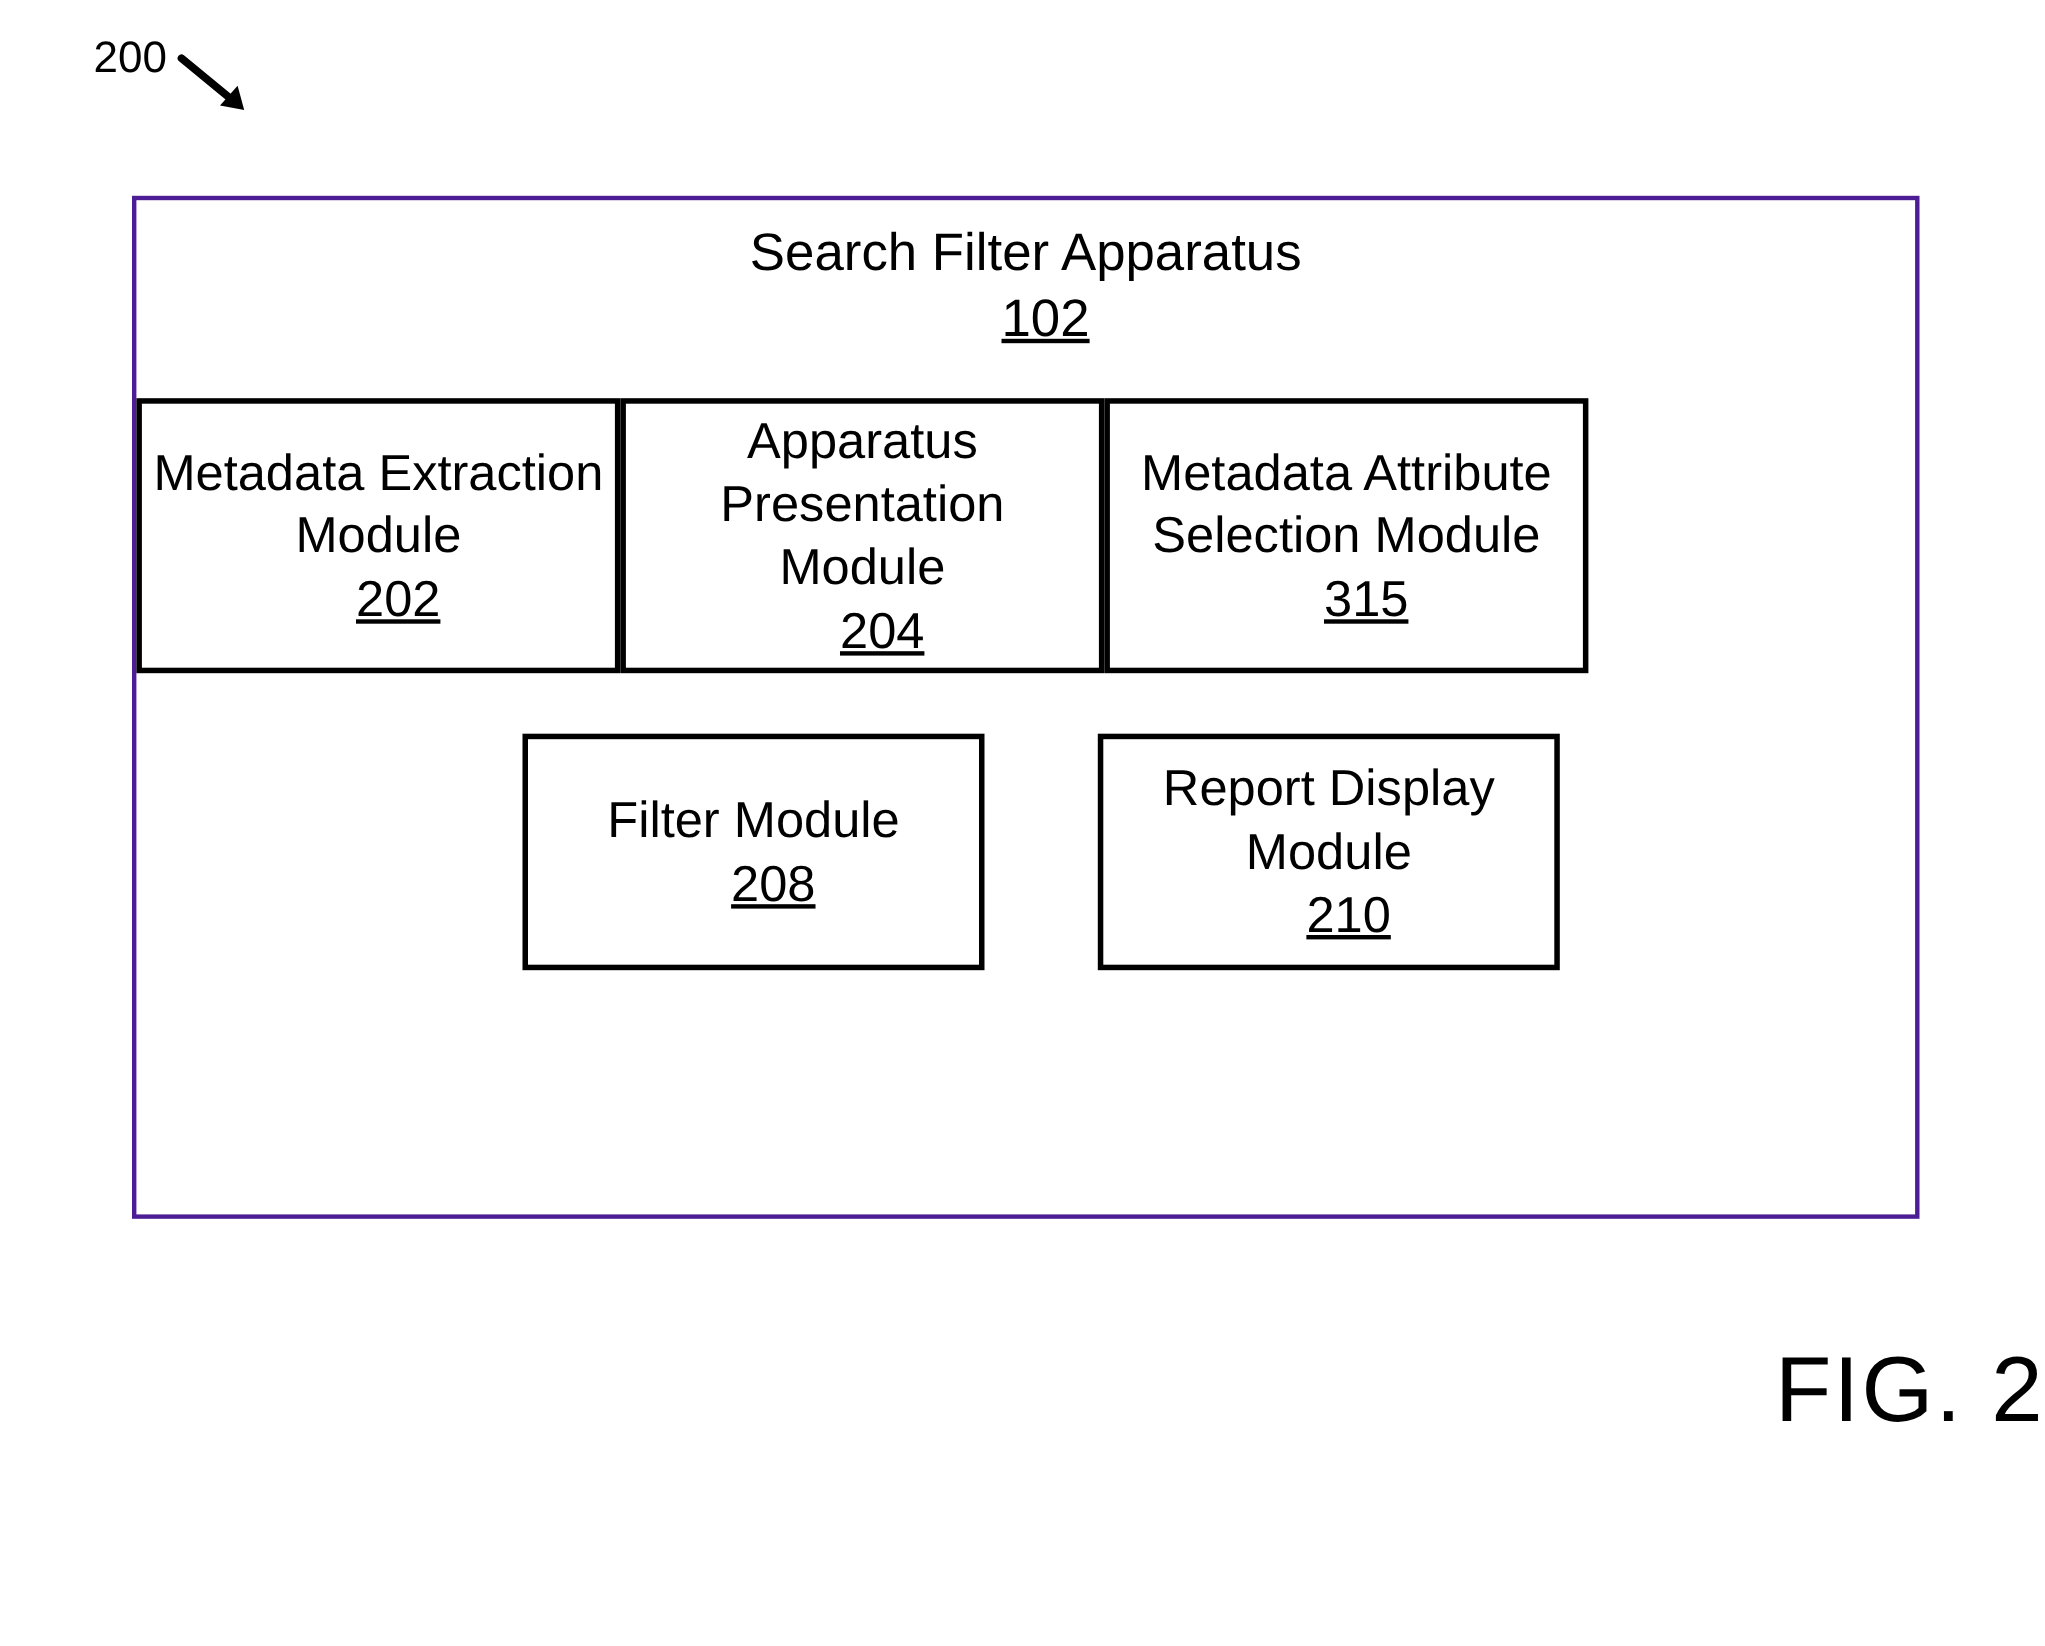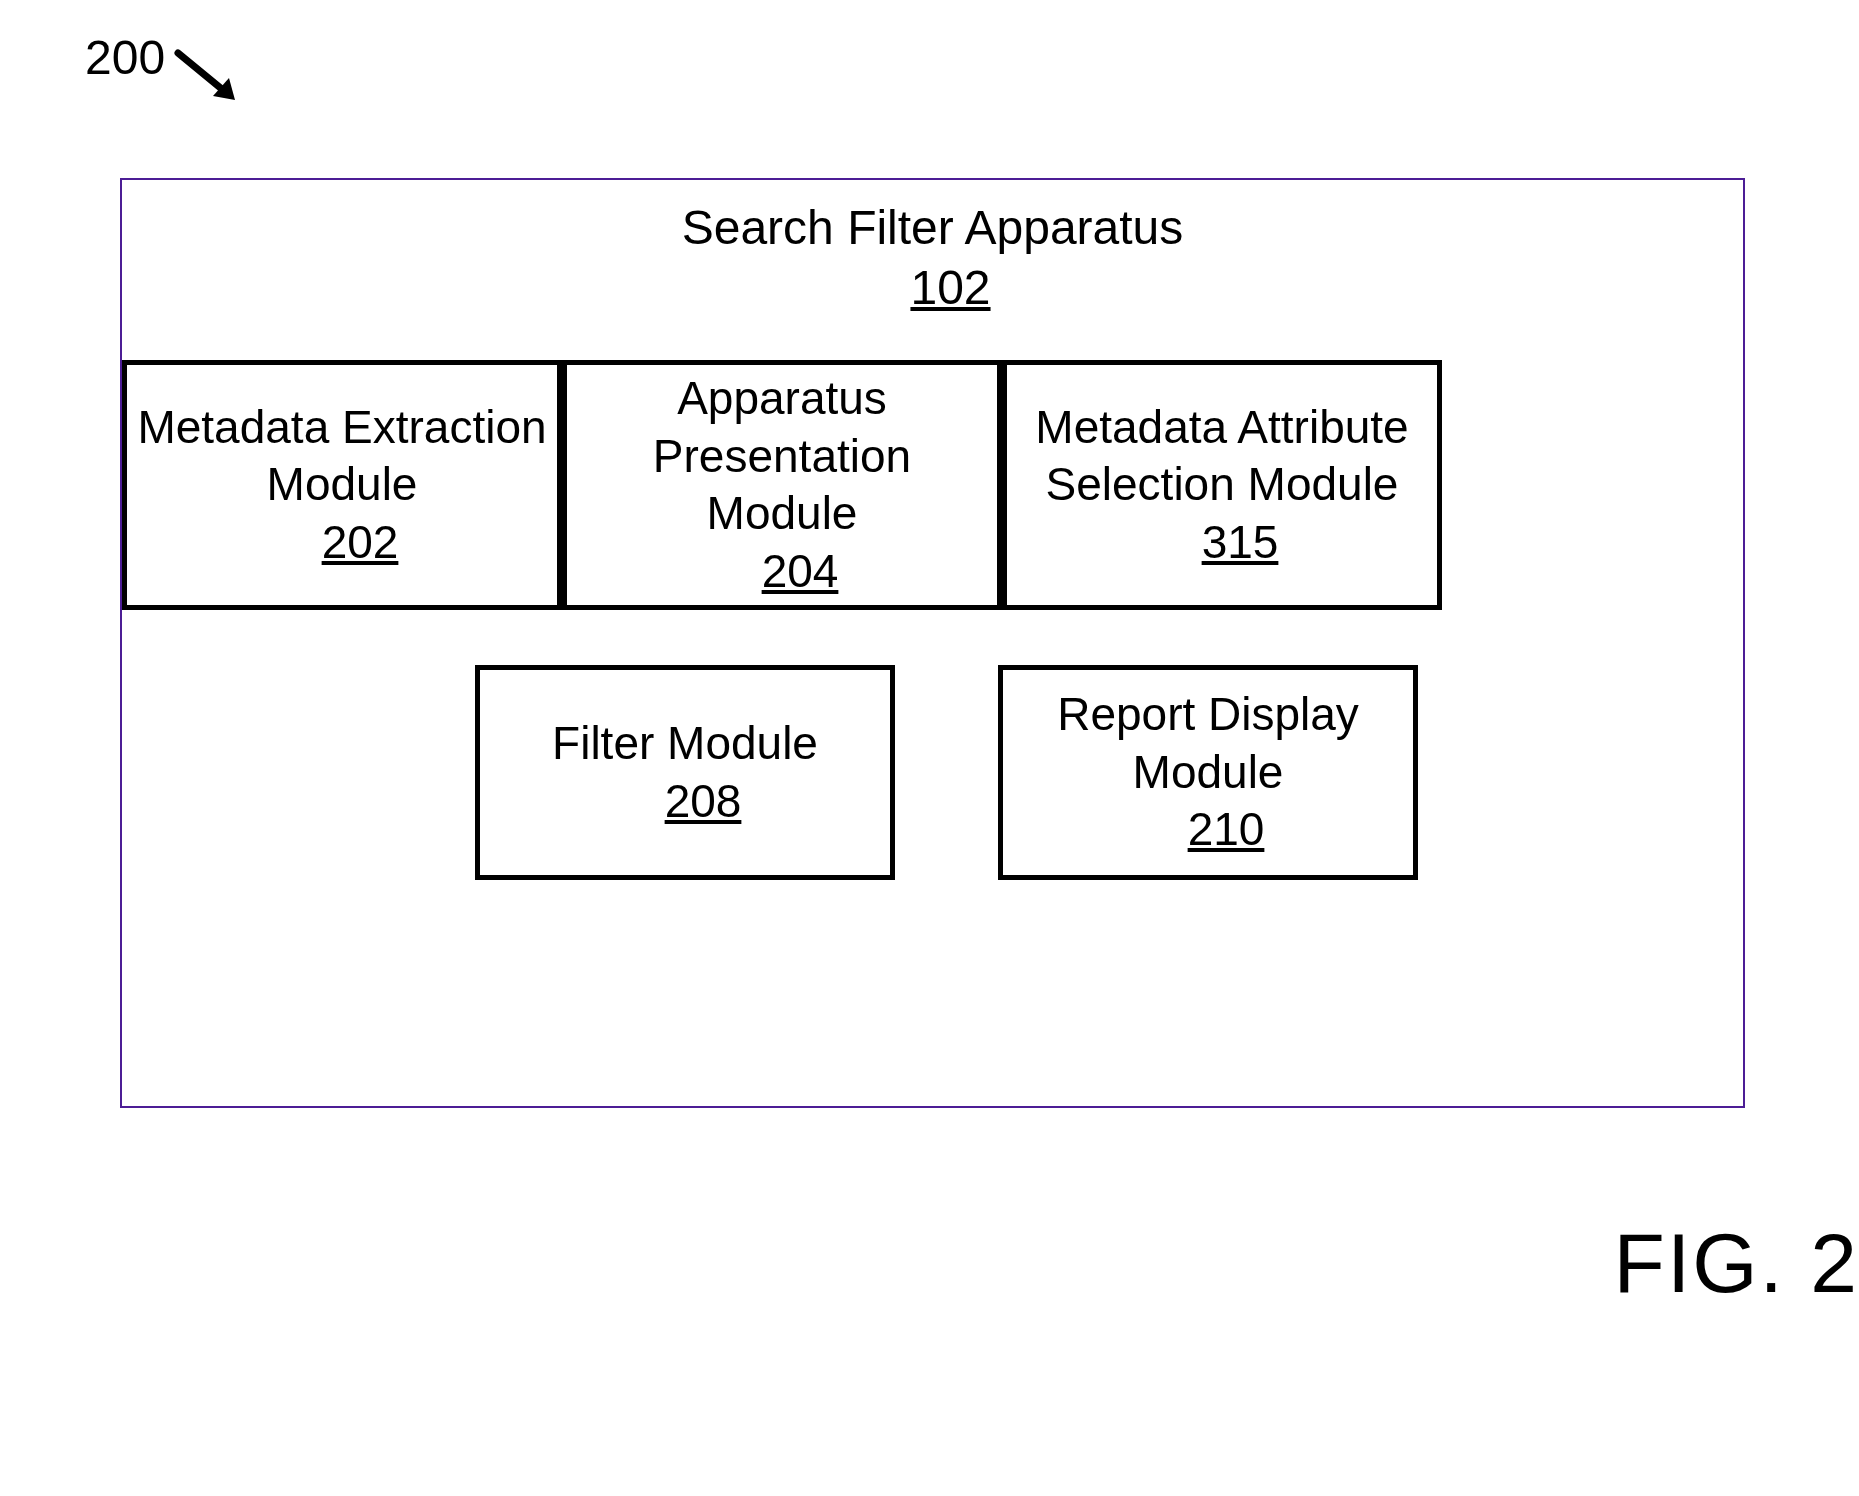--- a/index.html
+++ b/index.html
@@ -16,34 +16,34 @@
     height: 1496px;
   }
   .ref-label {
     position: absolute;
     top: 30px;
     left: 85px;
     display: flex;
     align-items: flex-start;
   }
   .ref-num {
-    font-size: 48px;
+    font-size: 40px;
     margin-right: 8px;
     text-align: right;
   }
   .arrow-svg {
     margin-top: 18px;
   }
   .outer-box {
     position: absolute;
     top: 178px;
     left: 120px;
     width: 1625px;
     height: 930px;
-    border: 2px solid #4c1d95;
+    border: 4px solid #4c1d95;
   }
   .outer-header {
     position: absolute;
     top: 18px;
     left: 0;
     width: 100%;
     text-align: center;
     font-size: 48px;
     line-height: 1.25;
   }

